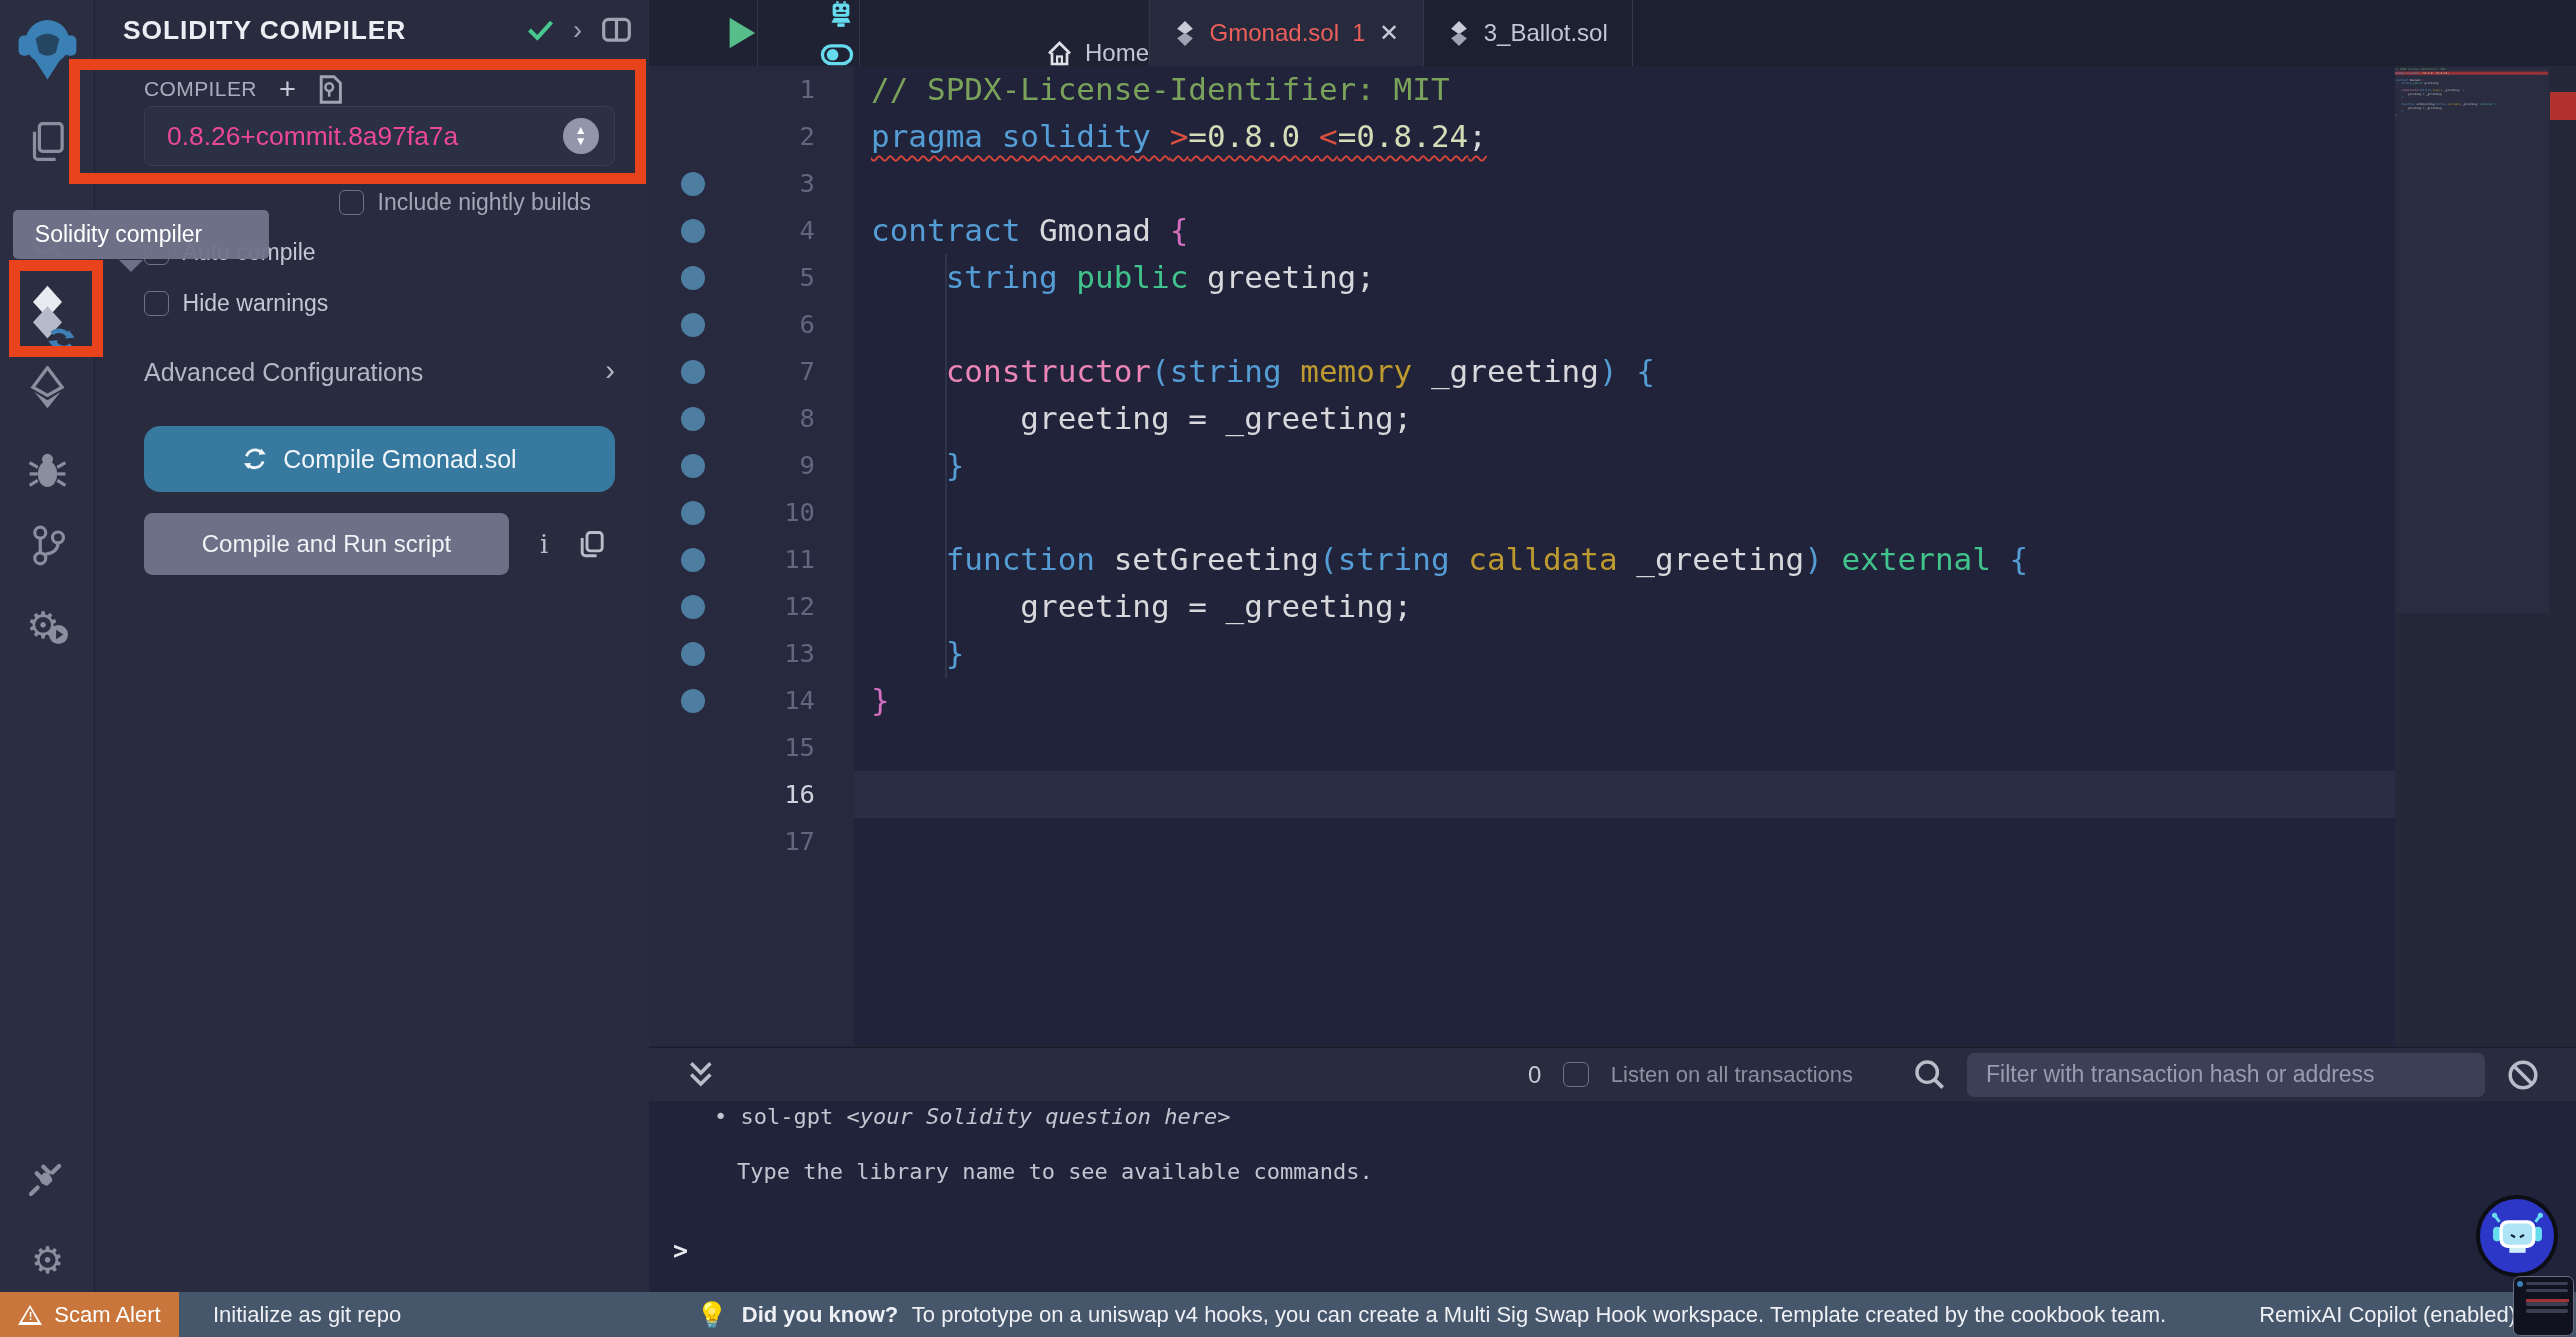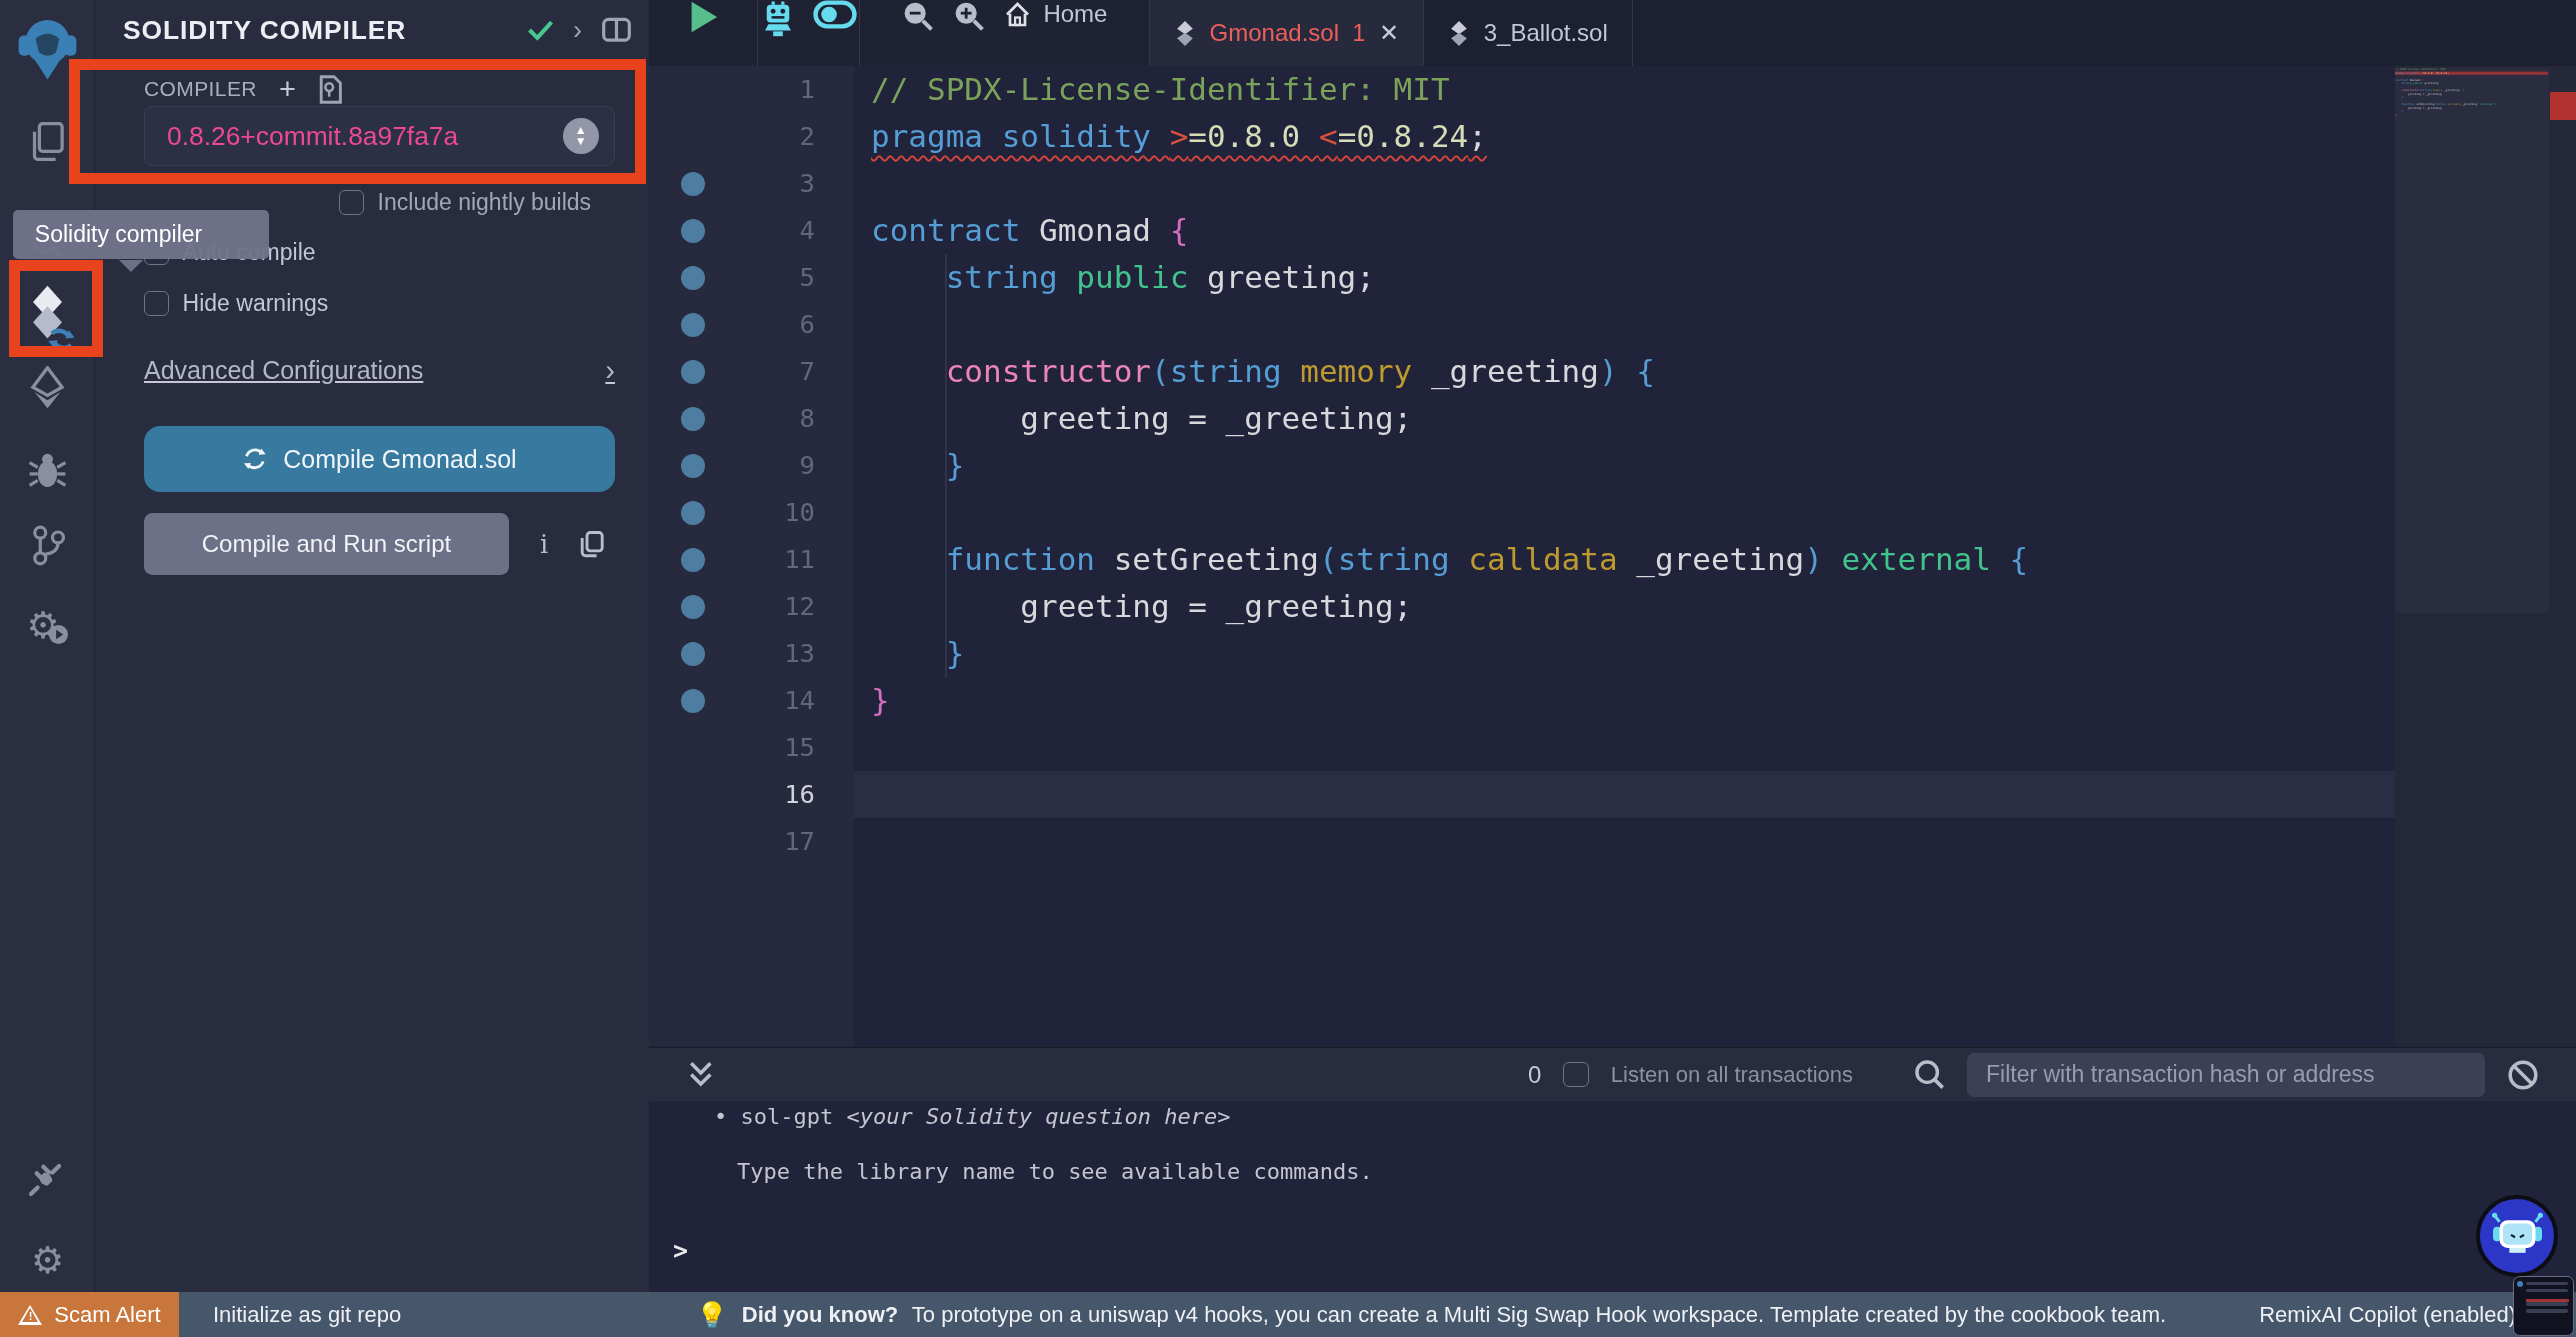--- a/index.html
+++ b/index.html
@@ -27,36 +27,36 @@
                     background:#2c3044; border:0.9px solid #3a3e52; border-radius:8.5px;
                     display:flex; align-items:center; padding:0 15.3px 0 22px; }
   .version-text { flex:1; font-size:26.4px; color:#ec4899; }
   .stepper { width:36px; height:36px; border-radius:50%; background:#9296a8; color:#fff;
              display:flex; flex-direction:column; align-items:center; justify-content:center;
              font-size:12px; line-height:11px; }
   .cb-row { position:absolute; display:flex; align-items:center; gap:13.6px; }
   .cb { width:25px; height:25px; border:1.7px solid #6f7389; border-radius:6px; background:transparent; flex:none; }
   .cb-label { font-size:23px; color:#c3c6d4; }
   .cb-label.dim { color:#a2a6b6; }
-  .adv-row { position:absolute; left:49px; top:354px; width:471px; display:flex; align-items:center;text-decoration:underline; }
+  .adv-row { position:absolute; left:49px; top:354px; width:471px; display:flex; align-items:flex-end; }
   .adv-label { flex:1; font-size:25px; color:#b4b8c6; }
   .adv-chev { font-size:29px; color:#b4b8c6; }
   .btn-primary { position:absolute; left:49px; top:426px; width:471px; height:66px;
                  background:#38799f; border:none; border-radius:16px; color:#f0f6fa;
                  font-size:25px; font-family:inherit; display:flex; align-items:center; justify-content:center; gap:15.3px; }
   .runscript-row { position:absolute; left:49px; top:513px; width:471px; display:flex; align-items:center; gap:31px; }
   .btn-gray { width:365px; height:62px; background:#6d7187; border:none; border-radius:8.5px;
               color:#f2f3f7; font-size:24px; font-family:inherit; }
   .info-i { font-family:"DejaVu Serif", serif; font-size:25.6px; color:#b9bdc9; }
 
   
   .main { position:absolute; left:649px; top:0; width:1927px; height:1337px; background:#20233a; }
   .tabbar { position:absolute; left:0; top:0; width:1927px; height:66px; background:#1f2233;
             display:flex; align-items:stretch; }
-  .tb-sec { display:flex; align-items:flex-start; justify-content:center; gap:22px; border-right:1.7px solid #33374b; }
+  .tb-sec { display:flex; align-items:flex-end; justify-content:center; gap:22px; border-right:1.7px solid #33374b;flex-direction:column; }
   .tab { display:flex; align-items:center; gap:13.6px; padding:0 24px; border-right:1.7px solid #33374b; font-size:24px; }
   .tab.active { background:#262a3c; }
   .tab .x { color:#c7cad6; font-size:24px; }
   .tab-label-active { color:#ee5f5b; }
   .tab-badge { color:#ee5f5b; font-size:23px; }
   .tab-label { color:#c3c6d4; }
   .tabfill { flex:1; background:#1d2030; }
 
   .editor { position:absolute; left:0; top:66px; width:1927px; height:980px; display:flex; }
   .gutter { width:205px; background:#272a3e; position:relative; }

